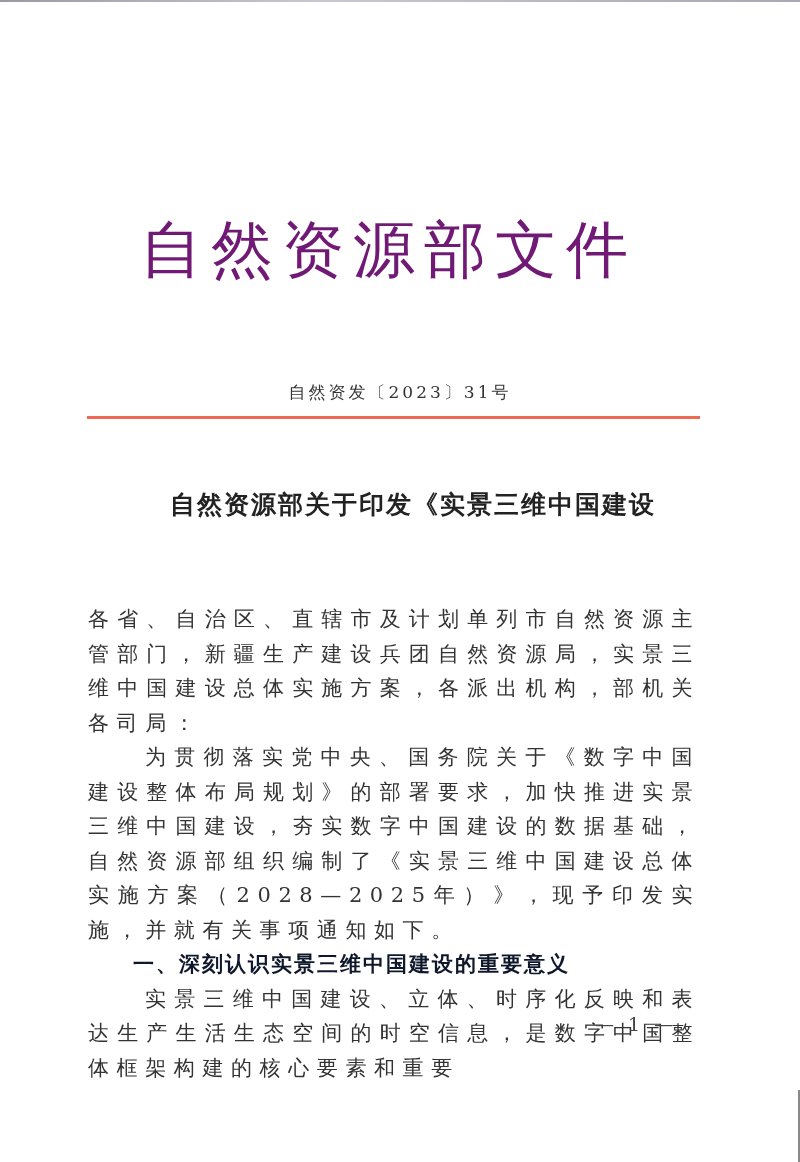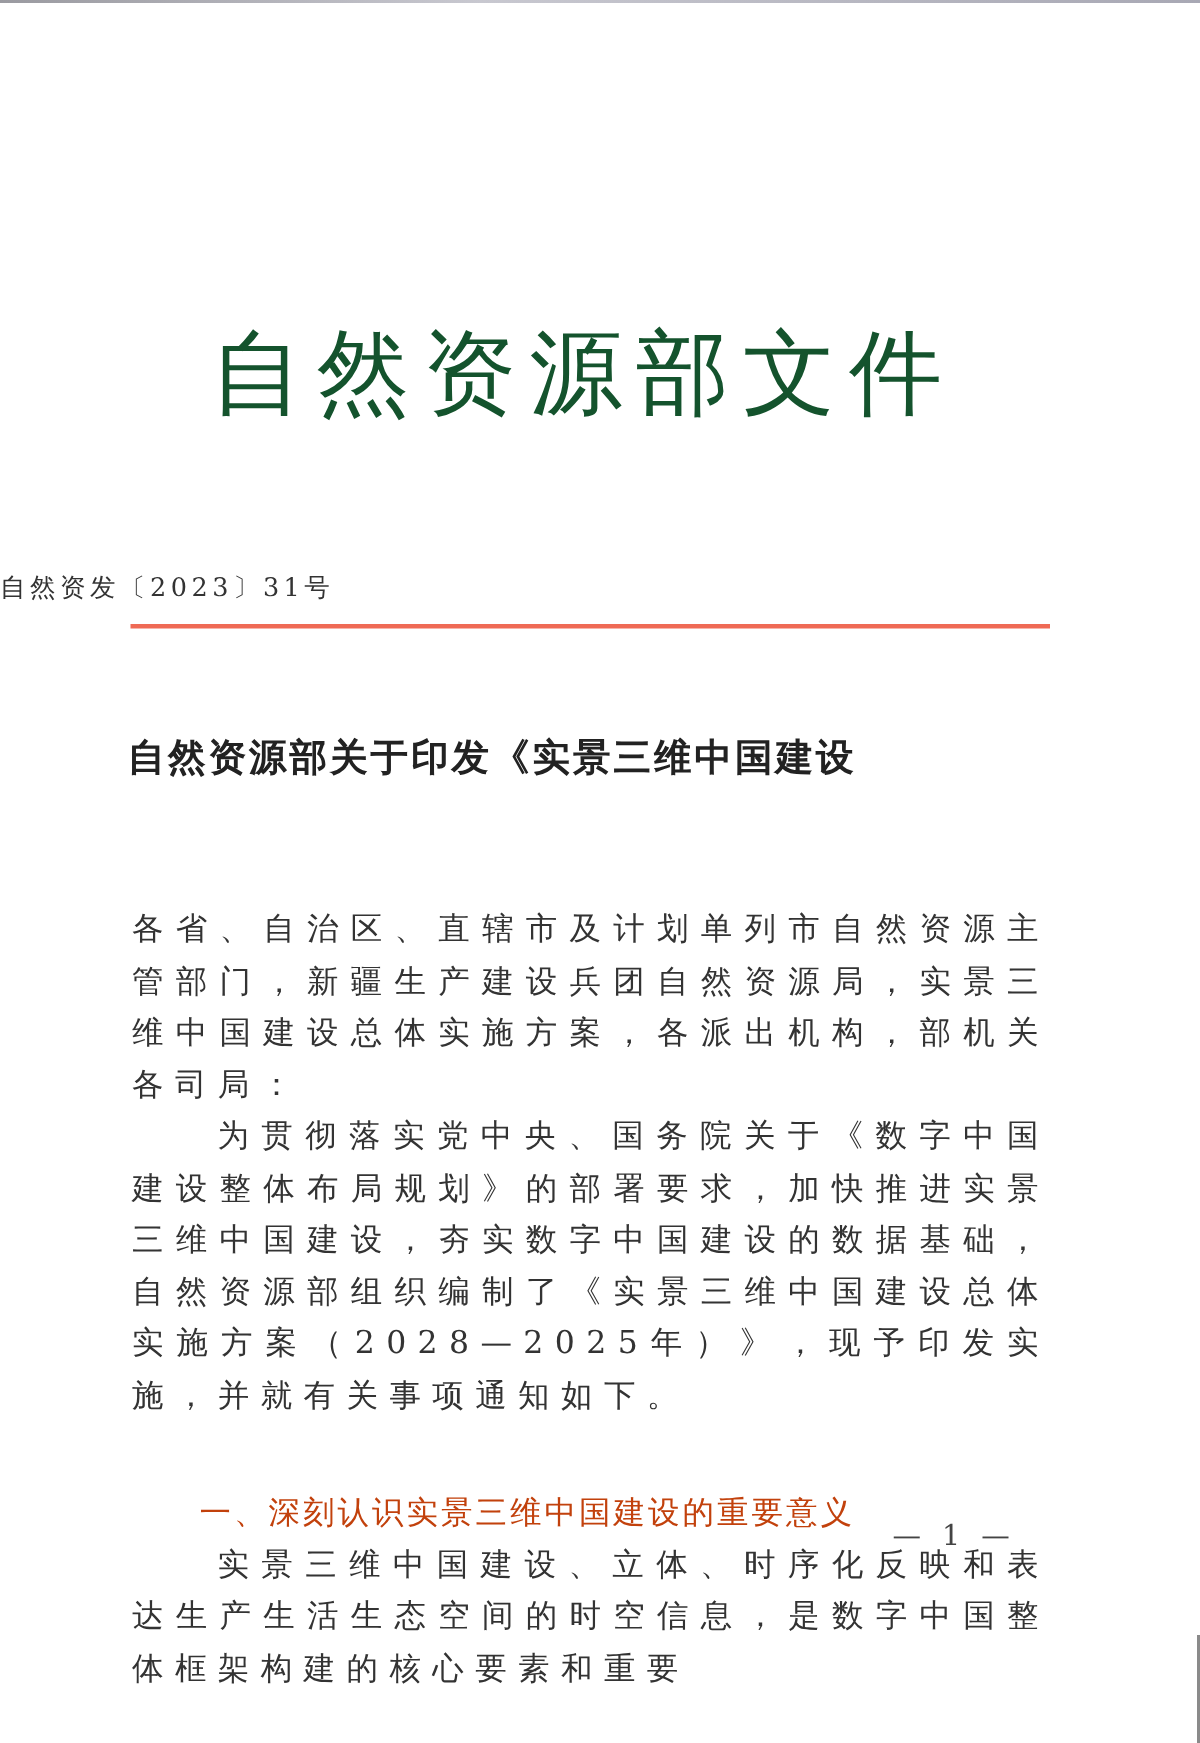--- a/index.html
+++ b/index.html
@@ -29,49 +29,49 @@
   }
   .header-title {
     position: absolute;
     left: 140px;
     top: 210px;
     width: 520px;
     font-family: Liberation Sans, sans-serif;
     font-size: 62px;
     line-height: 80px;
     letter-spacing: 9px;
-    color: #14532d;
+    color: #701a75;
     font-weight: normal;
     white-space: nowrap;
   }
   .doc-number {
     position: absolute;
     left: 0;
     width: 800px;
     top: 380px;
-    text-align: left;
+    text-align: center;
     font-size: 17px;
     line-height: 24px;
     letter-spacing: 3px;
     color: #333333;
   }
   .red-rule {
     position: absolute;
     left: 87px;
     top: 416px;
     width: 613px;
     height: 3px;
     background: #ef6a55;
   }
   .doc-title {
     position: absolute;
     left: 0;
     width: 656px;
     top: 482px;
-    text-align: center;
+    text-align: right;
     font-family: "DejaVu Sans", "Liberation Sans", sans-serif;
     font-weight: bold;
     font-size: 25px;
     line-height: 45px;
     letter-spacing: 2px;
     color: #222222;
   }
   .doc-title .line { display: block; }
   .body-text {
     position: absolute;
@@ -80,26 +80,25 @@
     font-size: 21px;
     letter-spacing: 7.6px;
     line-height: 34.5px;
     color: #333333;
     text-align: justify;
   }
   .para { margin: 0; }
   .indent { text-indent: 57px; }
   .heading-1 {
     font-family: "DejaVu Sans", "Liberation Sans", sans-serif;
-    font-weight: normal;
+    font-weight: bold;
     letter-spacing: 2px;
     font-size: 21px;
     text-indent: 45px;
-    color: #c2410c;
-    margin-top: 44px;
+    color: #0f172a;
   }
   .page-number {
     position: absolute;
     left: 595px;
     top: 1013px;
     font-size: 19px;
     letter-spacing: 4px;
     color: #444444;
     white-space: nowrap;
   }

